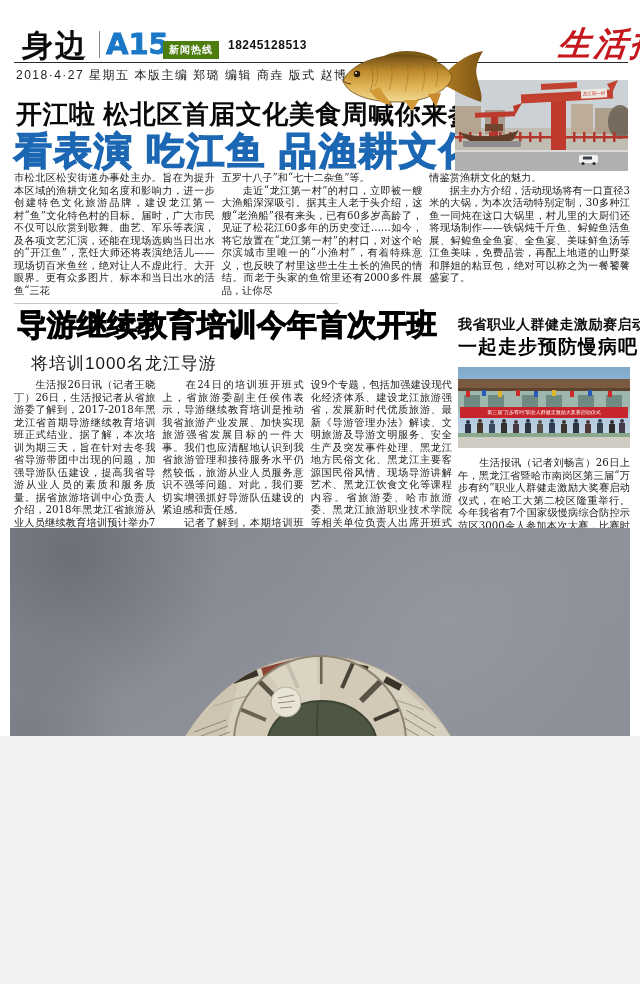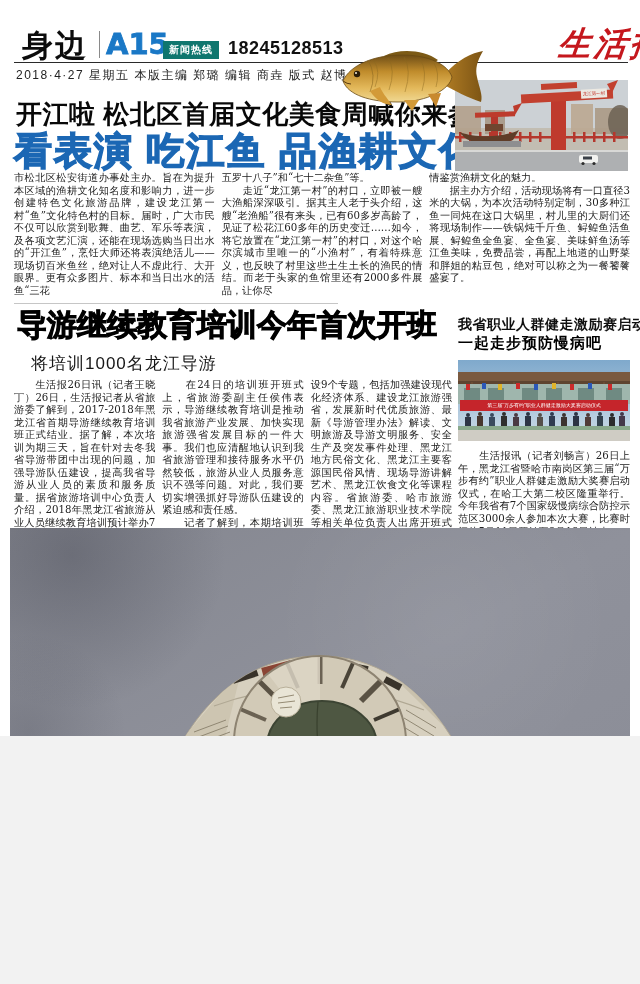--- a/index.html
+++ b/index.html
@@ -3,42 +3,42 @@
 <meta charset="utf-8">
 <style>
   html,body{margin:0;padding:0;}
   body{width:640px;height:984px;background:#f2f2f2;font-family:"Liberation Sans",sans-serif;}
   .page{position:relative;width:640px;height:736px;background:#ffffff;overflow:hidden;padding-left:40px;}
 
   
   .hd-section{position:absolute;left:22px;top:25px;font-family:"DejaVu Serif",serif;font-weight:bold;font-size:31px;color:#0c0c0c;letter-spacing:2px;}
   .hd-vline{position:absolute;left:99px;top:31px;width:1px;height:27px;background:#8a8a8a;}
   .hd-page{position:absolute;left:106px;top:27px;font-family:"DejaVu Sans",sans-serif;font-weight:bold;font-size:29px;color:#1a78c6;-webkit-text-stroke:0.8px #1a78c6;}
-  .hd-hotline{position:absolute;left:163px;top:41px;background:#0f766e;color:#fff;font-size:10px;font-weight:bold;padding:2px 6px;letter-spacing:1px;}
-  .hd-hotnum{position:absolute;left:228px;top:38px;font-weight:bold;font-size:18px;color:#111;letter-spacing:0.5px;}
+  .hd-hotline{position:absolute;left:163px;top:41px;background:#4d7c0f;color:#fff;font-size:10px;font-weight:bold;padding:2px 6px;letter-spacing:1px;}
+  .hd-hotnum{position:absolute;left:228px;top:38px;font-weight:bold;font-size:12px;color:#111;letter-spacing:0.5px;}
   .hd-masthead{position:absolute;right:14px;top:22px;font-family:"DejaVu Serif",serif;font-weight:bold;font-style:italic;font-size:33px;color:#c5171d;letter-spacing:3px;transform:skewX(-6deg);}
   .hd-rule{position:absolute;left:14px;width:614px;top:62px;border-top:1.5px solid #2a2a2a;}
   .hd-dateline{position:absolute;left:16px;top:67px;font-size:12px;color:#222;letter-spacing:1.5px;}
 
   
   .a1-kicker{position:absolute;left:16px;top:97px;font-size:26px;font-weight:bold;color:#080808;letter-spacing:0.5px;white-space:nowrap;z-index:1;}
   .a1-headline{position:absolute;left:14px;top:126px;font-size:38px;font-weight:bold;color:#1b67b4;-webkit-text-stroke:1.4px #1b67b4;letter-spacing:2px;white-space:nowrap;z-index:1;}
   .a1-body{position:absolute;left:14px;top:172px;width:616px;display:flex;gap:7px;}
   .news-col{flex:1;font-family:"DejaVu Serif",serif;font-size:10.2px;line-height:12.5px;text-align:justify;color:#212121;white-space:pre-wrap;}
   .divider1{position:absolute;left:14px;top:303px;width:324px;border-top:1px solid #c6c6c6;}
 
   
   .a2-headline{position:absolute;left:17px;top:305px;font-size:30px;font-weight:bold;color:#000;-webkit-text-stroke:1px #000;letter-spacing:0px;white-space:nowrap;}
   .a2-subhead{position:absolute;left:31px;top:352px;font-size:17px;color:#161616;letter-spacing:1px;}
   .a2-body{position:absolute;left:14px;top:379px;width:438px;display:flex;gap:7px;}
 
   
   .a3{position:absolute;left:458px;top:316px;width:172px;}
   .a3-kicker{font-size:14px;font-weight:bold;color:#101010;letter-spacing:0.5px;margin-bottom:0;white-space:nowrap;}
-  .a3-headline{font-family:Liberation Serif, serif;font-weight:bold;font-size:15px;color:#000;letter-spacing:1px;margin-bottom:7px;white-space:nowrap;}
+  .a3-headline{font-family:Liberation Serif, serif;font-weight:bold;font-size:19px;color:#000;letter-spacing:1px;margin-bottom:7px;white-space:nowrap;}
   .a3-photo{position:relative;width:172px;height:81px;overflow:hidden;margin-bottom:9px;}
   .a3-banner{position:absolute;left:2px;top:40px;width:168px;height:11px;color:#fff;font-size:5px;line-height:11px;text-align:center;white-space:nowrap;overflow:hidden;letter-spacing:0px;}
   .a3-body{font-family:"DejaVu Serif",serif;font-size:10.2px;line-height:12.6px;text-align:justify;color:#212121;white-space:pre-wrap;}
 
   
   .fish{position:absolute;left:340px;top:47px;width:146px;height:68px;z-index:4;}
   .gate-photo{position:absolute;left:455px;top:80px;width:173px;height:91px;z-index:3;overflow:hidden;}
   .gate-sign{position:absolute;left:126px;top:9px;width:26px;height:9px;background:#ece9e2;color:#c02a20;font-size:4.5px;line-height:9px;text-align:center;transform:rotate(-3deg);overflow:hidden;white-space:nowrap;}
 
   

